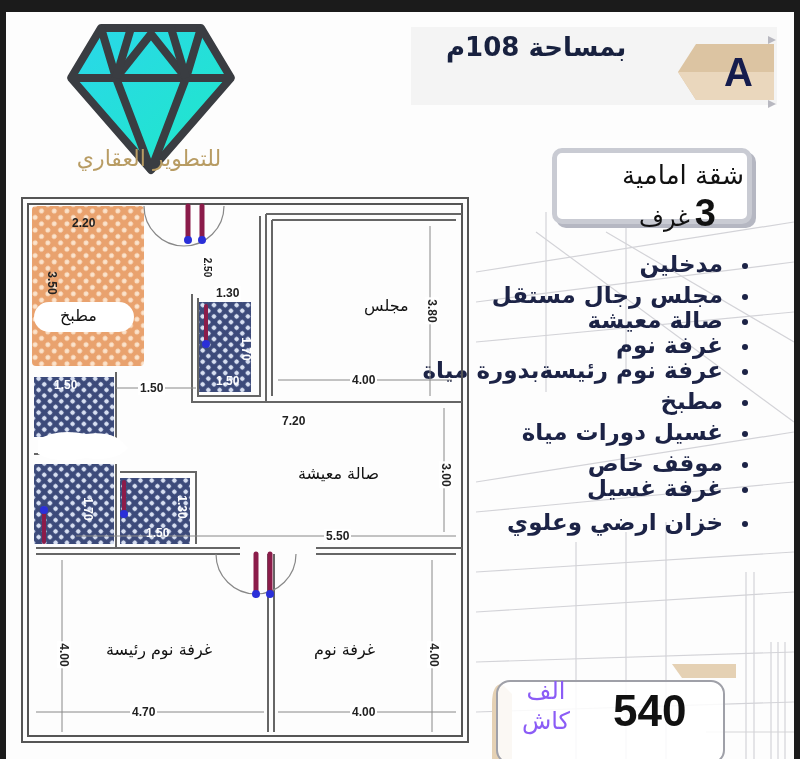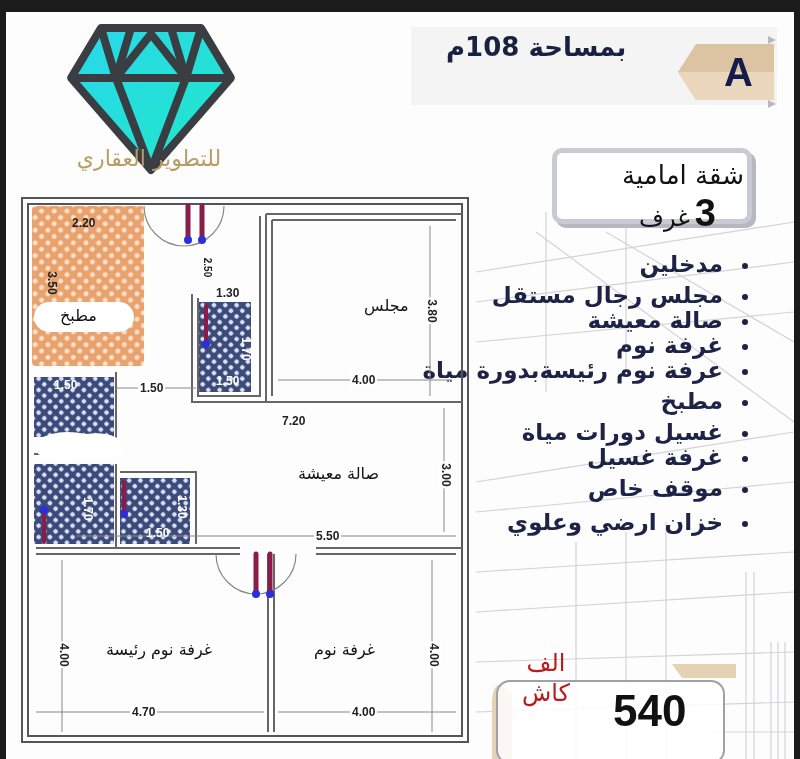--- a/index.html
+++ b/index.html
@@ -16,21 +16,21 @@
   .type-title{position:absolute;left:560px;top:148px;width:178px;text-align:right;font-size:26px;color:#111;direction:rtl;}
   .type-rooms{position:absolute;left:600px;top:180px;width:110px;text-align:right;direction:rtl;color:#111;}
   .type-rooms .num{font-size:38px;font-weight:bold;font-family:"Liberation Sans",sans-serif;}
   .type-rooms .lbl{font-size:24px;}
   .features{position:absolute;left:380px;top:240px;width:365px;list-style:none;margin:0;padding:0;direction:rtl;}
   .features li{position:relative;height:25px;font-size:23px;font-weight:bold;color:#1c2346;text-align:right;padding-right:28px;white-space:nowrap;line-height:25px;}
   .features li::before{content:"";position:absolute;right:3px;top:11px;width:6px;height:6px;border-radius:50%;background:#1c2346;}
   .price-box{position:absolute;left:490px;top:668px;width:225px;height:80px;border:2px solid #9fa0a8;border-radius:14px;background:rgba(255,255,255,0.85);}
   .price-accent{position:absolute;left:486px;top:652px;width:244px;height:100px;}
   .price-num{position:absolute;left:607px;top:674px;font-size:44px;font-weight:bold;font-family:"Liberation Sans",sans-serif;color:#111;}
-  .price-unit{position:absolute;left:510px;top:636px;width:60px;text-align:center;font-size:24px;color:#b91c1c;direction:rtl;line-height:30px;}
+  .price-unit{position:absolute;left:510px;top:664px;width:60px;text-align:center;font-size:24px;color:#8b5cf6;direction:rtl;line-height:30px;}
   .plan{position:absolute;left:10px;top:180px;width:460px;height:560px;}
   .room-lbl{position:absolute;font-size:16px;color:#111;direction:rtl;white-space:nowrap;}
   .dim{position:absolute;font-size:12px;font-weight:bold;color:#222;font-family:"Liberation Sans",sans-serif;background:#fff;padding:0 2px;}
   .dim.v{transform:rotate(90deg);transform-origin:center;}
   .dim.bath{background:transparent;color:#fff;}
   .cloud{position:absolute;background:#fff;border-radius:20px;}
 </style>
 </head>
 <body>
 
@@ -100,22 +100,22 @@
   </div>
 
   <ul class="features">
     <li>مدخلين</li>
     <li style="margin-top:6px">مجلس رجال مستقل</li>
     <li>صالة معيشة</li>
     <li>غرفة نوم</li>
     <li>عرفة نوم رئيسةبدورة مياة</li>
     <li style="margin-top:6px">مطبخ</li>
     <li style="margin-top:6px">غسيل دورات مياة</li>
+    <li style="margin-top:6px">موقف خاص</li>
     <li>غرفة غسيل</li>
-    <li style="margin-top:6px">موقف خاص</li>
     <li style="margin-top:9px">خزان ارضي وعلوي</li>
   </ul>
 
   <svg class="price-accent" viewBox="0 0 244 100">
     <path d="M10 20 Q0 20 0 40 L0 100 L20 100 L20 30 Z" fill="#e5d1b4"></path>
     <path d="M180 0 L244 0 L244 14 L190 14 Z" fill="#e5d1b4"></path>
   </svg>
   <div class="price-box"></div>
   <div class="price-num">540</div>
   <div class="price-unit">
@@ -221,21 +221,21 @@
     <div class="dim v" style="left:180px;top:70px;font-size:10px;">2.50</div>
     <div class="dim" style="left:198px;top:94px;">1.30</div>
     <div class="dim v bath" style="left:216px;top:150px;">1.70</div>
     <div class="dim bath" style="left:198px;top:182px;">1.50</div>
     <div class="dim v" style="left:402px;top:112px;">3.80</div>
     <div class="dim" style="left:334px;top:181px;">4.00</div>
     <div class="dim" style="left:122px;top:189px;">1.50</div>
     <div class="dim bath" style="left:36px;top:186px;">1.50</div>
     <div class="dim" style="left:264px;top:222px;">7.20</div>
     <div class="dim v" style="left:416px;top:276px;">3.00</div>
-    <div class="dim" style="left:298px;top:337px;">5.50</div>
+    <div class="dim" style="left:308px;top:337px;">5.50</div>
     <div class="dim v bath" style="left:58px;top:310px;">1.70</div>
     <div class="dim bath" style="left:128px;top:334px;">1.50</div>
     <div class="dim v bath" style="left:152px;top:308px;">1.30</div>
     <div class="dim v" style="left:34px;top:456px;">4.00</div>
     <div class="dim" style="left:114px;top:513px;">4.70</div>
     <div class="dim v" style="left:404px;top:456px;">4.00</div>
     <div class="dim" style="left:334px;top:513px;">4.00</div>
   </div>
 </div>
 

